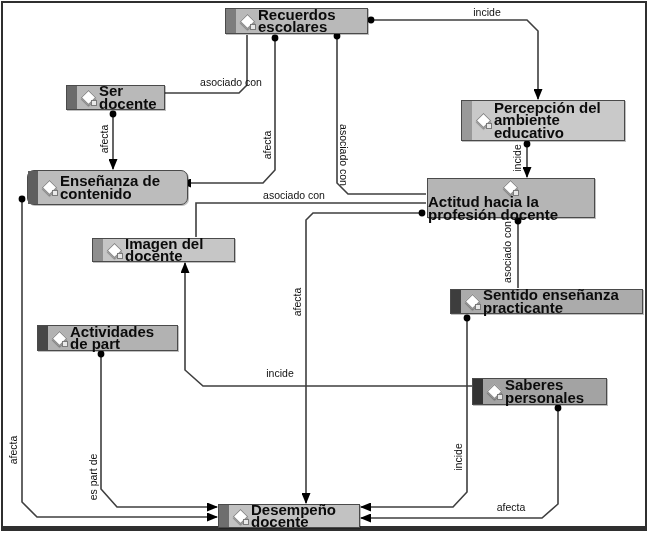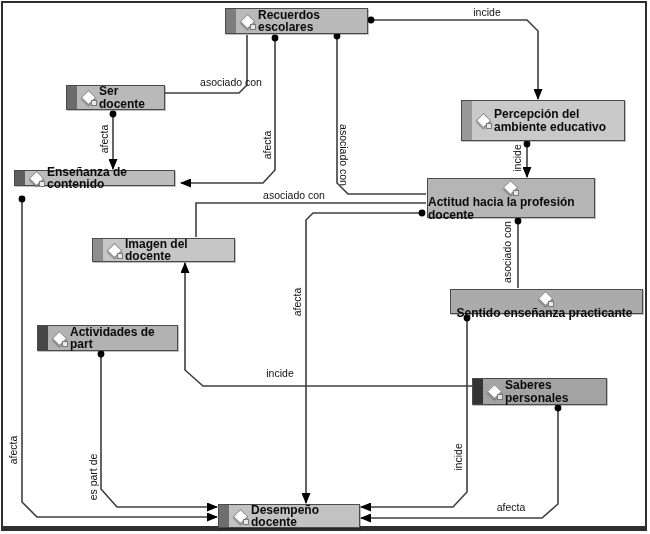--- a/index.html
+++ b/index.html
@@ -22,21 +22,21 @@
   .node .icon{flex:none;position:relative;width:17px;height:17px;margin-right:2px;}
   .node .icon .diamond{
     position:absolute;left:3px;top:3px;width:9px;height:9px;background:#ffffff;
     border:1px solid #8a8a8a;transform:rotate(45deg);box-shadow:1px 1px 1px rgba(0,0,0,.35);
   }
   .node .icon .mark{
     position:absolute;right:0px;bottom:0px;width:4px;height:4px;background:#e8e8e8;
     border:1px solid #7a7a7a;
   }
   .node .label{
-    font-size:12px;font-weight:bold;color:#0b0b0b;line-height:12.5px;letter-spacing:0px;
+    font-size:15px;font-weight:bold;color:#0b0b0b;line-height:12.5px;letter-spacing:0px;
     padding-right:4px;white-space:pre-line;
   }
   .elabel{
     position:absolute;z-index:3;font-size:10.5px;color:#111;white-space:nowrap;
     transform:translate(-50%,-50%);
   }
   .rotccw{transform:translate(-50%,-50%) rotate(-90deg);}
   .rotcw{transform:translate(-50%,-50%) rotate(90deg);}
 </style>
 </head>
@@ -106,21 +106,21 @@
 
   <div class="node" style="left: 461px; top: 100px; width: 164px; height: 41px; --fill: #c9c9c9; --strip: #999999;">
     <span class="strip"></span>
     <span class="icon">
         <i class="diamond"></i>
         <i class="mark"></i>
       </span>
     <span class="label">Percepción del ambiente educativo</span>
   </div>
 
-  <div class="node" style="left: 14px; top: 170px; width: 161px; height: 16px; --fill: #bcbcbc; --strip: #5e5e5e;">
+  <div class="node" style="left: 27px; top: 170px; width: 161px; height: 35px; border-radius: 7px; --fill: #bcbcbc; --strip: #5e5e5e;">
     <span class="strip"></span>
     <span class="icon">
         <i class="diamond"></i>
         <i class="mark"></i>
       </span>
     <span class="label">Enseñanza de contenido</span>
   </div>
 
   <div class="node wstrip" style="left: 427px; top: 178px; width: 168px; height: 40px; flex-direction: column; --fill: #b5b5b5; --strip: #565656;">
     <span class="strip"></span>
@@ -133,21 +133,21 @@
 
   <div class="node" style="left: 65px; top: 238px; width: 143px; height: 24px; margin-left: 27px; --fill: #c6c6c6; --strip: #8e8e8e;">
     <span class="strip"></span>
     <span class="icon">
         <i class="diamond"></i>
         <i class="mark"></i>
       </span>
     <span class="label">Imagen del docente</span>
   </div>
 
-  <div class="node" style="left: 450px; top: 289px; width: 193px; height: 25px; flex-direction: column; --fill: #ababab; --strip: #3d3d3d;">
+  <div class="node" style="left: 450px; top: 289px; width: 193px; height: 25px; --fill: #ababab; --strip: #3d3d3d;">
     <span class="strip"></span>
     <span class="icon">
         <i class="diamond"></i>
         <i class="mark"></i>
       </span>
     <span class="label">Sentido enseñanza practicante</span>
   </div>
 
   <div class="node" style="left: 37px; top: 325px; width: 141px; height: 26px; --fill: #b2b2b2; --strip: #474747;">
     <span class="strip"></span>

